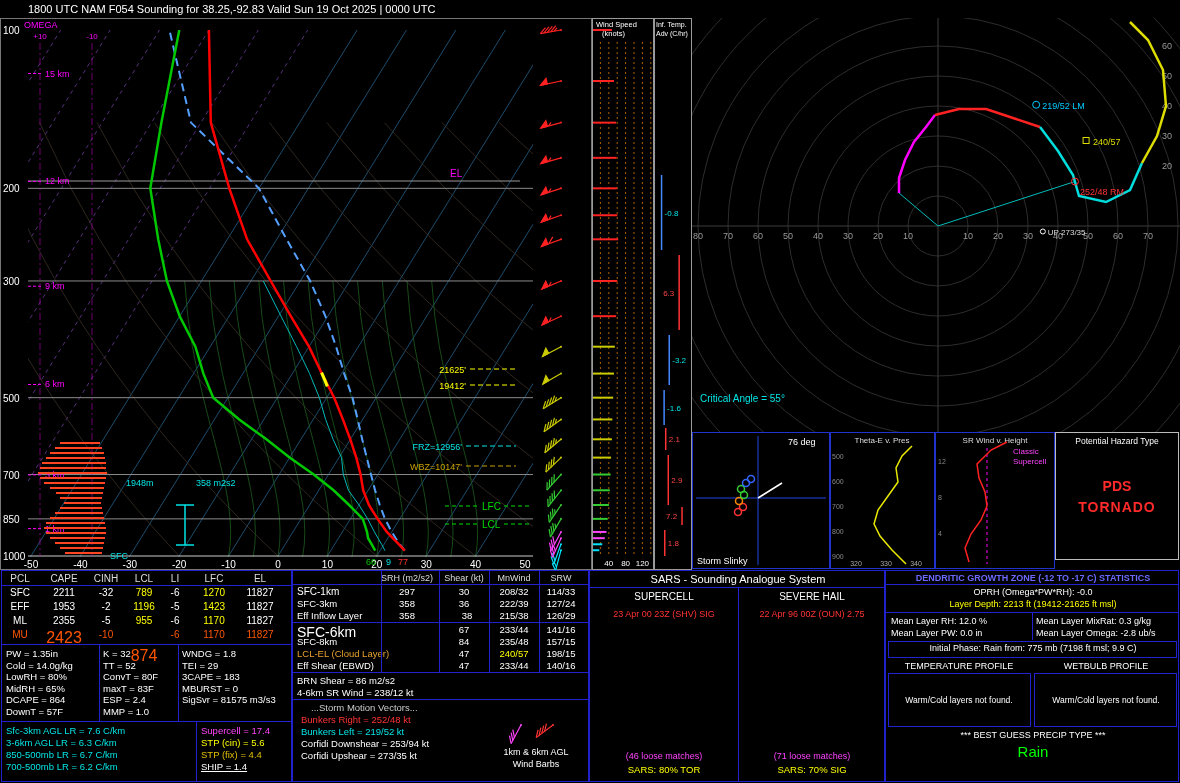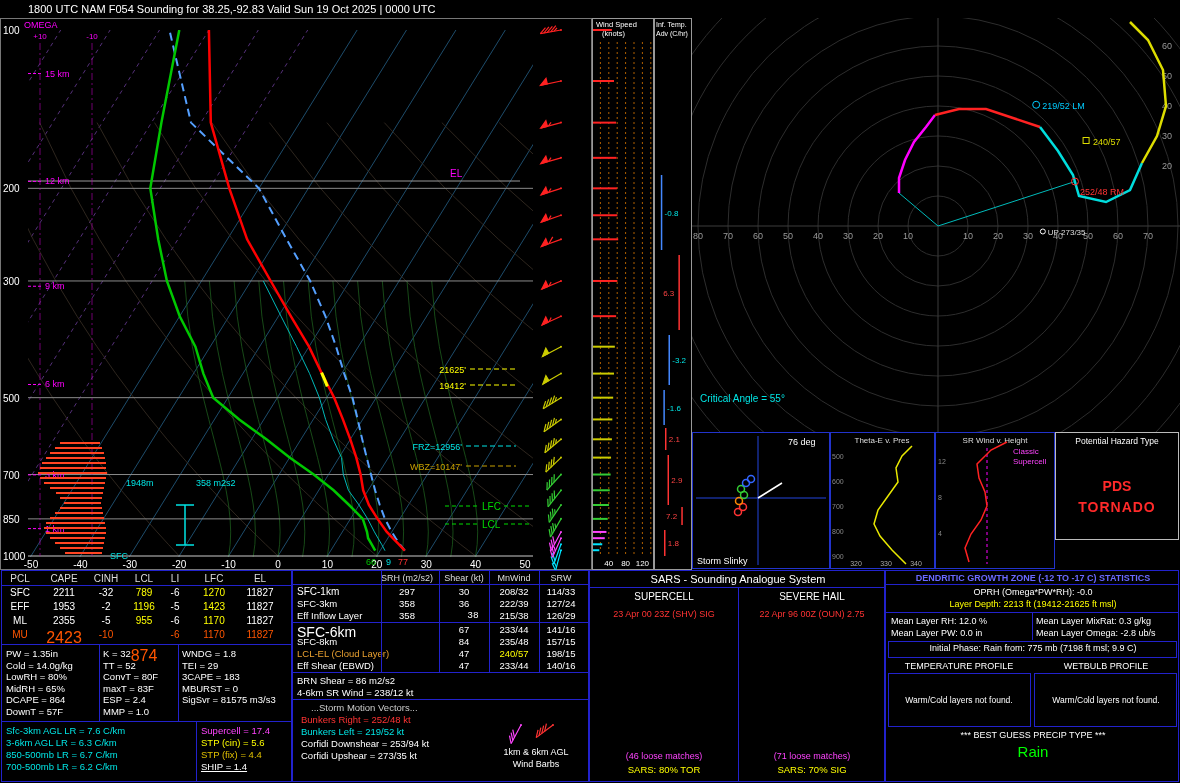--- a/index.html
+++ b/index.html
@@ -10,21 +10,21 @@
           justify-content:space-between;align-items:center;padding:0 8px 0 28px;
           box-sizing:border-box;font-size:11px;background:#000;}
   #title-left{color:#fff;white-space:nowrap;}
   #title-right{color:#ffff00;white-space:nowrap;}
   .panelbox{position:absolute;background:#000;border:1px solid #2222cc;box-sizing:border-box;color:#fff;}
   .abs{position:absolute;white-space:nowrap;}
   .ctr{transform:translateX(-50%);}
   .blueline{position:absolute;height:1px;background:#2222cc;}
   .bluevline{position:absolute;width:1px;background:#2222cc;}
   .bluebox{position:absolute;border:1px solid #2222cc;}
-  #hazard-box{position:absolute;left:1055px;top:432px;width:124px;height:108px;
+  #hazard-box{position:absolute;left:1055px;top:432px;width:124px;height:128px;
               border:1px solid #bbb;box-sizing:border-box;background:#000;}
   .hz-title{margin-top:3px;text-align:center;font-size:8.5px;color:#fff;}
   .hz-line1{margin-top:32px;text-align:center;color:#ff2a2a;font-size:14px;font-weight:bold;}
   .hz-line2{margin-top:5px;text-align:center;color:#ff2a2a;font-size:14px;font-weight:bold;letter-spacing:1px;}
 </style>
 </head>
 <body>
 
 <div id="topbar">
   <div id="title-left">1800 UTC NAM F054 Sounding for 38.25,-92.83 Valid  Sun 19 Oct 2025 | 0000 UTC</div>
@@ -571,21 +571,21 @@
     <div style="position: absolute; white-space: nowrap; left: 171px; top: 15px; font-size: 9.5px; color: rgb(255, 255, 255); transform: translateX(-50%);">30</div>
     <div style="position: absolute; white-space: nowrap; left: 221px; top: 15px; font-size: 9.5px; color: rgb(255, 255, 255); transform: translateX(-50%);">208/32</div>
     <div style="position: absolute; white-space: nowrap; left: 268px; top: 15px; font-size: 9.5px; color: rgb(255, 255, 255); transform: translateX(-50%);">114/33</div>
     <div style="position: absolute; white-space: nowrap; left: 4px; top: 27px; font-size: 9.5px; color: rgb(255, 255, 255);">SFC-3km</div>
     <div style="position: absolute; white-space: nowrap; left: 114px; top: 27px; font-size: 9.5px; color: rgb(255, 255, 255); transform: translateX(-50%);">358</div>
     <div style="position: absolute; white-space: nowrap; left: 171px; top: 27px; font-size: 9.5px; color: rgb(255, 255, 255); transform: translateX(-50%);">36</div>
     <div style="position: absolute; white-space: nowrap; left: 221px; top: 27px; font-size: 9.5px; color: rgb(255, 255, 255); transform: translateX(-50%);">222/39</div>
     <div style="position: absolute; white-space: nowrap; left: 268px; top: 27px; font-size: 9.5px; color: rgb(255, 255, 255); transform: translateX(-50%);">127/24</div>
     <div style="position: absolute; white-space: nowrap; left: 4px; top: 39px; font-size: 9.5px; color: rgb(255, 255, 255);">Eff Inflow Layer</div>
     <div style="position: absolute; white-space: nowrap; left: 114px; top: 39px; font-size: 9.5px; color: rgb(255, 255, 255); transform: translateX(-50%);">358</div>
-    <div style="position: absolute; white-space: nowrap; left: 180px; top: 39px; font-size: 9.5px; color: rgb(255, 255, 255); transform: translateX(-50%); font-family: Liberation Mono, monospace;">38</div>
+    <div style="position: absolute; white-space: nowrap; left: 174px; top: 39px; font-size: 9.5px; color: rgb(255, 255, 255); transform: translateX(-50%);">38</div>
     <div style="position: absolute; white-space: nowrap; left: 221px; top: 39px; font-size: 9.5px; color: rgb(255, 255, 255); transform: translateX(-50%);">215/38</div>
     <div style="position: absolute; white-space: nowrap; left: 268px; top: 39px; font-size: 9.5px; color: rgb(255, 255, 255); transform: translateX(-50%);">126/29</div>
     <div style="position: absolute; white-space: nowrap; left: 4px; top: 53px; font-size: 14px; color: rgb(255, 255, 255);">SFC-6km</div>
     <div style="position: absolute; white-space: nowrap; left: 171px; top: 53px; font-size: 9.5px; color: rgb(255, 255, 255); transform: translateX(-50%);">67</div>
     <div style="position: absolute; white-space: nowrap; left: 221px; top: 53px; font-size: 9.5px; color: rgb(255, 255, 255); transform: translateX(-50%);">233/44</div>
     <div style="position: absolute; white-space: nowrap; left: 268px; top: 53px; font-size: 9.5px; color: rgb(255, 255, 255); transform: translateX(-50%);">141/16</div>
     <div style="position: absolute; white-space: nowrap; left: 4px; top: 65px; font-size: 9.5px; color: rgb(255, 255, 255);">SFC-8km</div>
     <div style="position: absolute; white-space: nowrap; left: 171px; top: 65px; font-size: 9.5px; color: rgb(255, 255, 255); transform: translateX(-50%);">84</div>
     <div style="position: absolute; white-space: nowrap; left: 221px; top: 65px; font-size: 9.5px; color: rgb(255, 255, 255); transform: translateX(-50%);">235/48</div>
     <div style="position: absolute; white-space: nowrap; left: 268px; top: 65px; font-size: 9.5px; color: rgb(255, 255, 255); transform: translateX(-50%);">157/15</div>

